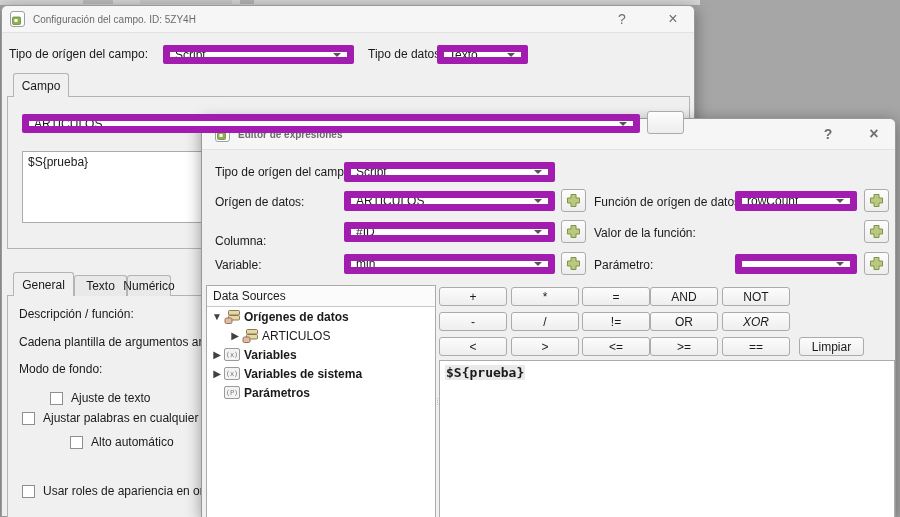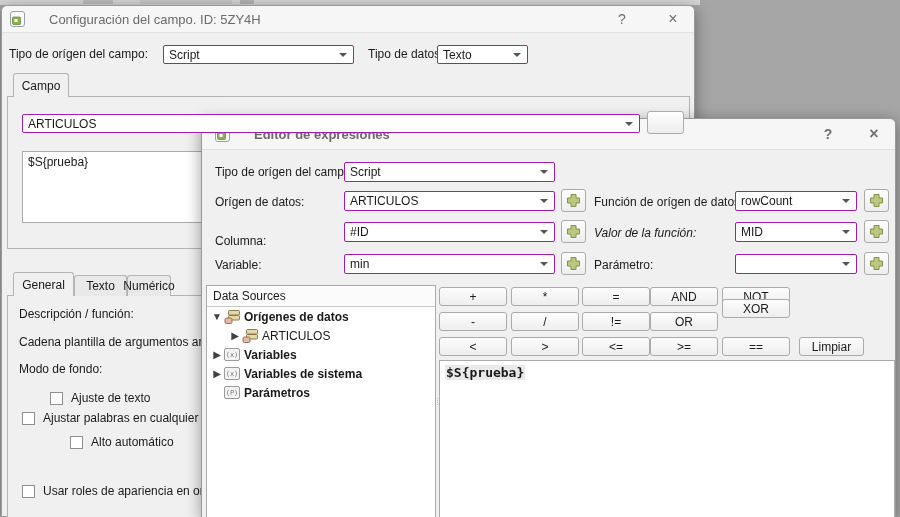--- a/index.html
+++ b/index.html
@@ -14,26 +14,26 @@
   .dialog{position:absolute;background:#f0f0f0;border:1px solid #999;
     border-radius:6px 6px 0 0;box-shadow:0 3px 16px rgba(0,0,0,.38);box-sizing:border-box;}
   #config-dialog{left:1px;top:5px;width:694px;height:512px;}
   #editor-dialog{left:201px;top:118px;width:695px;height:400px;}
 
   .titlebar{position:absolute;left:0;right:0;top:0;background:#f6f6f6;
     border-bottom:1px solid #e2e2e2;border-radius:6px 6px 0 0;display:flex;align-items:center;}
   #config-dialog .titlebar{height:26px;}
   #editor-dialog .titlebar{height:30px;font-weight:bold;}
   .doc-icon{margin-left:8px;display:flex;}
-  .title{color:#6b6b6b;font-size:13px;margin-left:24px;white-space:nowrap;}
+  .title{color:#6b6b6b;font-size:10px;margin-left:8px;white-space:nowrap;}
   .win-btn{position:absolute;top:0;height:100%;width:16px;display:flex;align-items:center;
     justify-content:center;color:#6f6f6f;font-size:14px;}
 
   .label{position:absolute;white-space:nowrap;}
-  .combo{position:absolute;background:#fff;border:1px solid #a21caf;border-radius:2px;
+  .combo{position:absolute;background:#fff;border:7px solid #a21caf;border-radius:2px;
     display:flex;align-items:center;padding:0 18px 0 5px;box-sizing:border-box;white-space:nowrap;overflow:hidden;}
   .combo .arrow{position:absolute;right:6px;top:50%;margin-top:-2px;width:0;height:0;
     border-left:4px solid transparent;border-right:4px solid transparent;border-top:4px solid #555;}
   .plus-btn{position:absolute;width:25px;height:23px;border:1px solid #ababab;border-radius:3px;
     background:linear-gradient(#fdfdfd,#ededed);display:flex;align-items:center;justify-content:center;box-sizing:border-box;}
   .small-btn{position:absolute;border:1px solid #ababab;border-radius:3px;
     background:linear-gradient(#fdfdfd,#ededed);box-sizing:border-box;}
 
   .panel{position:absolute;border:1px solid #b4b4b4;background:#f0f0f0;box-sizing:border-box;}
   .tab{position:absolute;border:1px solid #b4b4b4;border-bottom:none;border-radius:3px 3px 0 0;
@@ -196,25 +196,21 @@
   <span class="label" style="left:13px;top:107px;margin-top:8px;">Columna:</span>
   <div class="combo" style="left:142px;top:103px;width:211px;height:20px;">
     <span>#ID</span>
     <span class="arrow"></span>
   </div>
   <div class="plus-btn" style="left:359px;top:101px;">
     <svg width="15" height="15" viewBox="0 0 15 15">
         <path d="M5 1.5h5v3.5h3.5v5H10v3.5H5V10H1.5V5H5z" fill="#b9c97f" stroke="#82914b"></path>
       </svg>
   </div>
-  <span class="label" style="left:392px;top:107px;font-style:italic;">Valor de la función:</span>
-  <div class="combo" style="left:533px;top:103px;width:122px;height:20px;">
-    <span>MID</span>
-    <span class="arrow"></span>
-  </div>
+  <span class="label" style="left:392px;top:107px;">Valor de la función:</span>
   <div class="plus-btn" style="left:662px;top:101px;">
     <svg width="15" height="15" viewBox="0 0 15 15">
         <path d="M5 1.5h5v3.5h3.5v5H10v3.5H5V10H1.5V5H5z" fill="#b9c97f" stroke="#82914b"></path>
       </svg>
   </div>
 
   <span class="label" style="left:13px;top:139px;">Variable:</span>
   <div class="combo" style="left:142px;top:135px;width:211px;height:20px;">
     <span>min</span>
     <span class="arrow"></span>
@@ -282,21 +278,21 @@
   <div class="op-btn" style="left:237px;top:168px;">+</div>
   <div class="op-btn" style="left:309px;top:168px;">*</div>
   <div class="op-btn" style="left:380px;top:168px;">=</div>
   <div class="op-btn" style="left:448px;top:168px;">AND</div>
   <div class="op-btn" style="left:520px;top:168px;">NOT</div>
 
   <div class="op-btn" style="left:237px;top:193px;">-</div>
   <div class="op-btn" style="left:309px;top:193px;">/</div>
   <div class="op-btn" style="left:380px;top:193px;">!=</div>
   <div class="op-btn" style="left:448px;top:193px;">OR</div>
-  <div class="op-btn" style="left:520px;top:180px;">XOR</div>
+  <div class="op-btn" style="left:520px;top:193px;font-style:italic;">XOR</div>
 
   <div class="op-btn" style="left:237px;top:218px;">&lt;</div>
   <div class="op-btn" style="left:309px;top:218px;">&gt;</div>
   <div class="op-btn" style="left:380px;top:218px;">&lt;=</div>
   <div class="op-btn" style="left:448px;top:218px;">&gt;=</div>
   <div class="op-btn" style="left:520px;top:218px;">==</div>
   <div class="op-btn" style="left:597px;top:218px;width:65px;">Limpiar</div>
 
   <div id="expr-box">
     <span class="mono">$S{prueba}</span>

